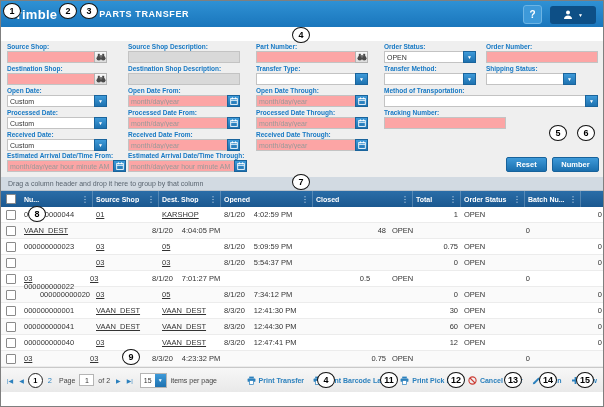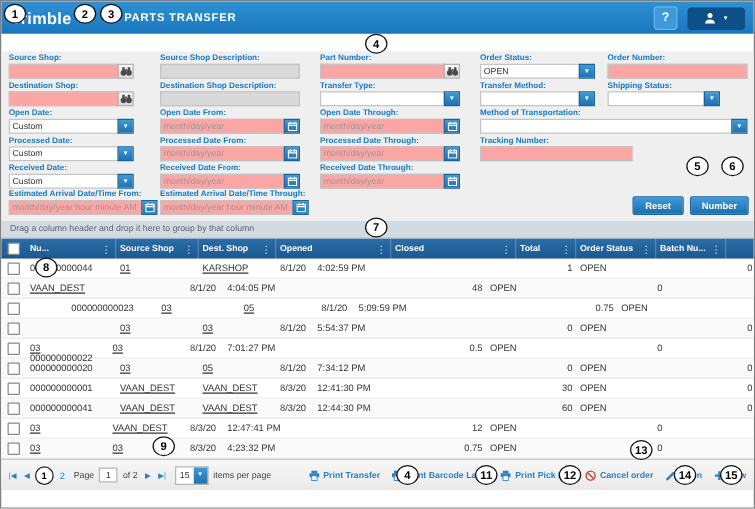--- a/index.html
+++ b/index.html
@@ -410,21 +410,21 @@
         <div class="gcell" style="width: 100px;"></div>
         <div class="gcell right" style="width: 48px;">48</div>
         <div class="gcell" style="width: 64px;">OPEN</div>
         <div class="gcell" style="width: 56px;"></div>
         <div class="gcell right" style="width: 24px;">0</div>
       </div>
       <div class="grow">
         <div class="cbcell">
           <span class="cb"></span>
         </div>
-        <div class="gcell" style="width: 72px; margin-left: 33px;">000000000023</div>
+        <div class="gcell" style="width: 72px;">000000000023</div>
         <div class="gcell link" style="width: 66px;">03</div>
         <div class="gcell link" style="width: 62px;">05</div>
         <div class="gcell split" style="width: 92px;">
           <span>8/1/20</span>
           <span>5:09:59 PM</span>
         </div>
         <div class="gcell" style="width: 100px;"></div>
         <div class="gcell right" style="width: 48px;">0.75</div>
         <div class="gcell" style="width: 64px;">OPEN</div>
         <div class="gcell" style="width: 56px;"></div>
@@ -451,30 +451,30 @@
         <div class="cbcell">
           <span class="cb"></span>
         </div>
         <div class="gcell link" style="width: 66px;">03</div>
         <div class="gcell link" style="width: 62px;">03</div>
         <div class="gcell split" style="width: 92px;">
           <span>8/1/20</span>
           <span>7:01:27 PM</span>
         </div>
         <div class="gcell" style="width: 100px;"></div>
-        <div class="gcell right" style="width: 48px;">0.5</div>
-        <div class="gcell" style="width: 64px;">OPEN</div>
-        <div class="gcell" style="width: 56px;"></div>
-        <div class="gcell right" style="width: 24px;">0</div>
-      </div>
-      <div class="grow">
-        <div class="cbcell">
-          <span class="cb"></span>
-        </div>
-        <div class="gcell" style="width: 72px;">000000000020</div>
+        <div class="gcell right" style="width: 48px; text-align: center;">0.5</div>
+        <div class="gcell" style="width: 64px;">OPEN</div>
+        <div class="gcell" style="width: 56px;"></div>
+        <div class="gcell right" style="width: 24px;">0</div>
+      </div>
+      <div class="grow">
+        <div class="cbcell">
+          <span class="cb"></span>
+        </div>
+        <div class="gcell" style="width: 72px; text-align: right;">000000000020</div>
         <div class="gcell link" style="width: 66px;">03</div>
         <div class="gcell link" style="width: 62px;">05</div>
         <div class="gcell split" style="width: 92px;">
           <span>8/1/20</span>
           <span>7:34:12 PM</span>
         </div>
         <div class="gcell" style="width: 100px;"></div>
         <div class="gcell right" style="width: 48px;">0</div>
         <div class="gcell" style="width: 64px;">OPEN</div>
         <div class="gcell" style="width: 56px;"></div>
@@ -511,20 +511,21 @@
         <div class="gcell" style="width: 100px;"></div>
         <div class="gcell right" style="width: 48px;">60</div>
         <div class="gcell" style="width: 64px;">OPEN</div>
         <div class="gcell" style="width: 56px;"></div>
         <div class="gcell right" style="width: 24px;">0</div>
       </div>
       <div class="grow">
         <div class="cbcell">
           <span class="cb"></span>
         </div>
+        <div class="gcell" style="width: 72px;">000000000040</div>
         <div class="gcell link" style="width: 66px;">03</div>
         <div class="gcell link" style="width: 62px;">VAAN_DEST</div>
         <div class="gcell split" style="width: 92px;">
           <span>8/3/20</span>
           <span>12:47:41 PM</span>
         </div>
         <div class="gcell" style="width: 100px;"></div>
         <div class="gcell right" style="width: 48px;">12</div>
         <div class="gcell" style="width: 64px;">OPEN</div>
         <div class="gcell" style="width: 56px;"></div>
@@ -630,17 +631,17 @@
       <div class="callout" style="left: 79px; top: 2px;">3</div>
       <div class="callout" style="left: 291px; top: 26px;">4</div>
       <div class="callout" style="left: 548px; top: 124px;">5</div>
       <div class="callout" style="left: 576px; top: 124px;">6</div>
       <div class="callout" style="left: 291px; top: 173px;">7</div>
       <div class="callout" style="left: 27px; top: 205px;">8</div>
       <div class="callout" style="left: 121px; top: 348px;">9</div>
       <div class="callout" style="left: 316px; top: 371px;">4</div>
       <div class="callout" style="left: 379px; top: 371px;">11</div>
       <div class="callout" style="left: 446px; top: 371px;">12</div>
-      <div class="callout" style="left: 503px; top: 351px;">13</div>
+      <div class="callout" style="left: 503px; top: 371px;">13</div>
       <div class="callout" style="left: 538px; top: 371px;">14</div>
       <div class="callout" style="left: 575px; top: 371px;">15</div>
     </div>
 </div>
 
 </body></html>

